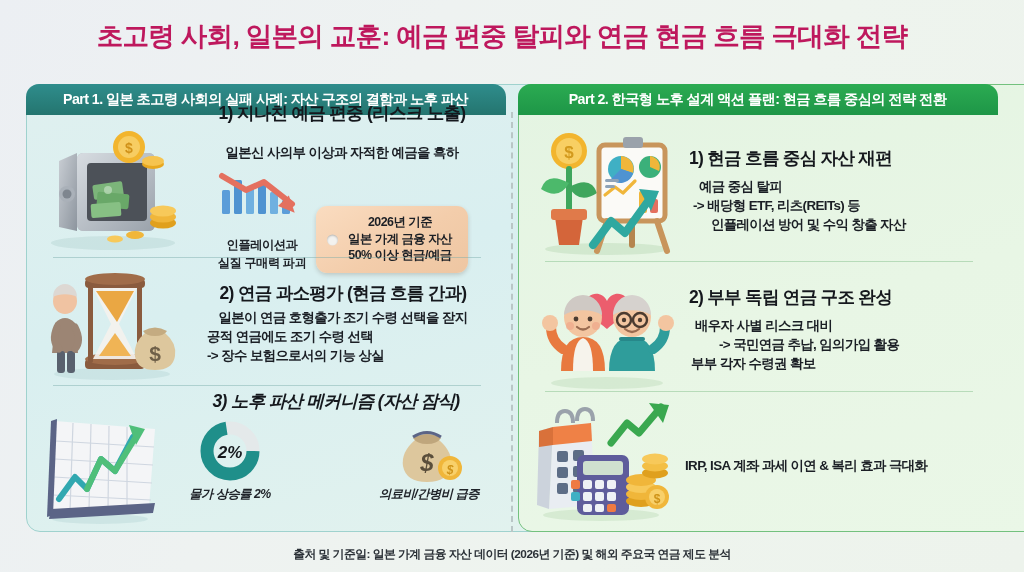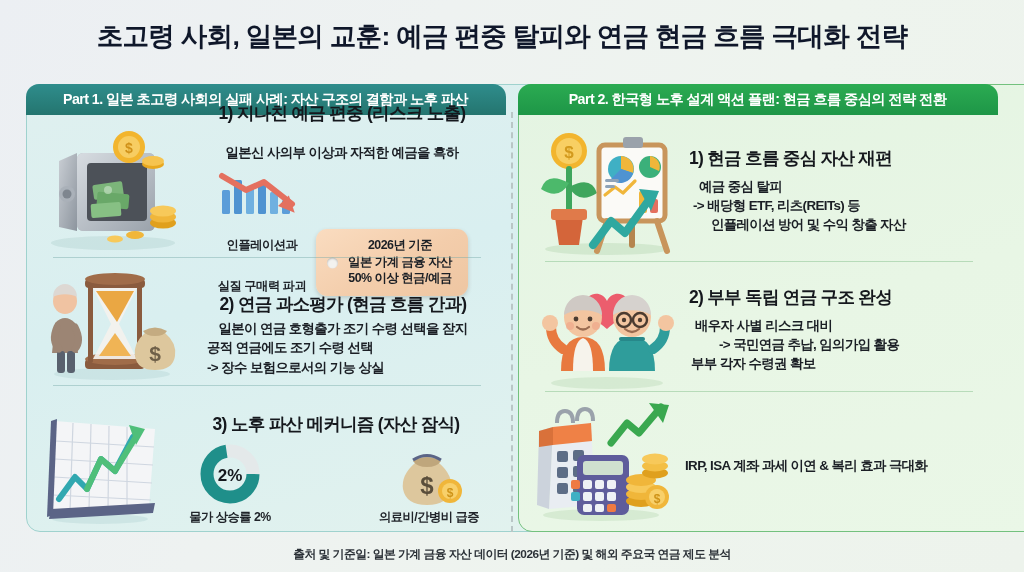--- a/index.html
+++ b/index.html
@@ -15,21 +15,21 @@
   }
 
   
   .title {
     position: absolute;
     top: 18px; left: 0; width: 1004px;
     text-align: center;
     font-size: 26.5px;
     font-weight: 700;
     letter-spacing: -0.7px;
-    color: #0f172a;
+    color: #be185d;
   }
 
   
   .panel {
     position: absolute;
     top: 84px;
     width: 576px;
     height: 448px;
     border-radius: 14px;
     box-sizing: border-box;
@@ -119,21 +119,21 @@
     color: #20242a;
     letter-spacing: -0.5px;
     line-height: 1.45;
   }
   .note {
     font-size: 11.6px;
     font-weight: 700;
     color: #2a2f36;
     letter-spacing: -0.45px;
   }
-  .center { text-align: center; margin-top: 23px; }
+  .center { text-align: center; }
 
   
   .tag {
     position: relative;
     width: 152px;
     padding: 8px 6px 9px 22px;
     box-sizing: border-box;
     background: linear-gradient(150deg, #fadcc0 0%, #f3cdab 55%, #eec6a2 100%);
     border-radius: 11px 11px 11px 11px;
     box-shadow: 0 2px 4px rgba(90,70,50,.22);
@@ -318,21 +318,21 @@
             <path d="M16 80 L114 85"></path>
         </g>
         <path d="M22 84 L38 62 L50 74 L64 44 L78 56 L96 22" stroke="#31a8b0" stroke-width="6" fill="none" stroke-linecap="round" stroke-linejoin="round"></path>
         <path d="M50 74 L64 44 L78 56 L100 20" stroke="#4fbf7a" stroke-width="6" fill="none" stroke-linecap="round" stroke-linejoin="round"></path>
         <path d="M92 10 L108 14 L99 30 Z" fill="#4fbf7a"></path>
         <path d="M14 6 L20 4 L16 100 L10 102 Z" fill="#5b6486"></path>
         <path d="M14 94 L118 88 L116 98 L12 104 Z" fill="#5b6486"></path>
       </svg>
     </div>
 
-    <div class="txt" style="padding-left:0;">
+    <div class="txt" style="padding-left:0;font-style:italic;">
       <div class="h3 center" style="padding-left:10px;">3) 노후 파산 메커니즘 (자산 잠식)</div>
 
       <div class="mini-row" style="margin-top:8px; justify-content:space-between; padding:0 4px 0 10px;">
 
 
         <div class="mini-col" style="width:110px;">
           <svg width="62" height="62" viewBox="0 0 62 62">
             <circle cx="31" cy="31" r="23" fill="none" stroke="#e4e9ea" stroke-width="13"></circle>
             <circle cx="31" cy="31" r="23" fill="none" stroke="#1f8f8a" stroke-width="13" stroke-dasharray="104 145" stroke-dashoffset="-36" transform="rotate(-90 31 31)" stroke-linecap="butt"></circle>
             <text x="31" y="38" font-size="17" font-weight="700" fill="#15181d" text-anchor="middle" font-family="Liberation Sans, sans-serif">2%</text>

